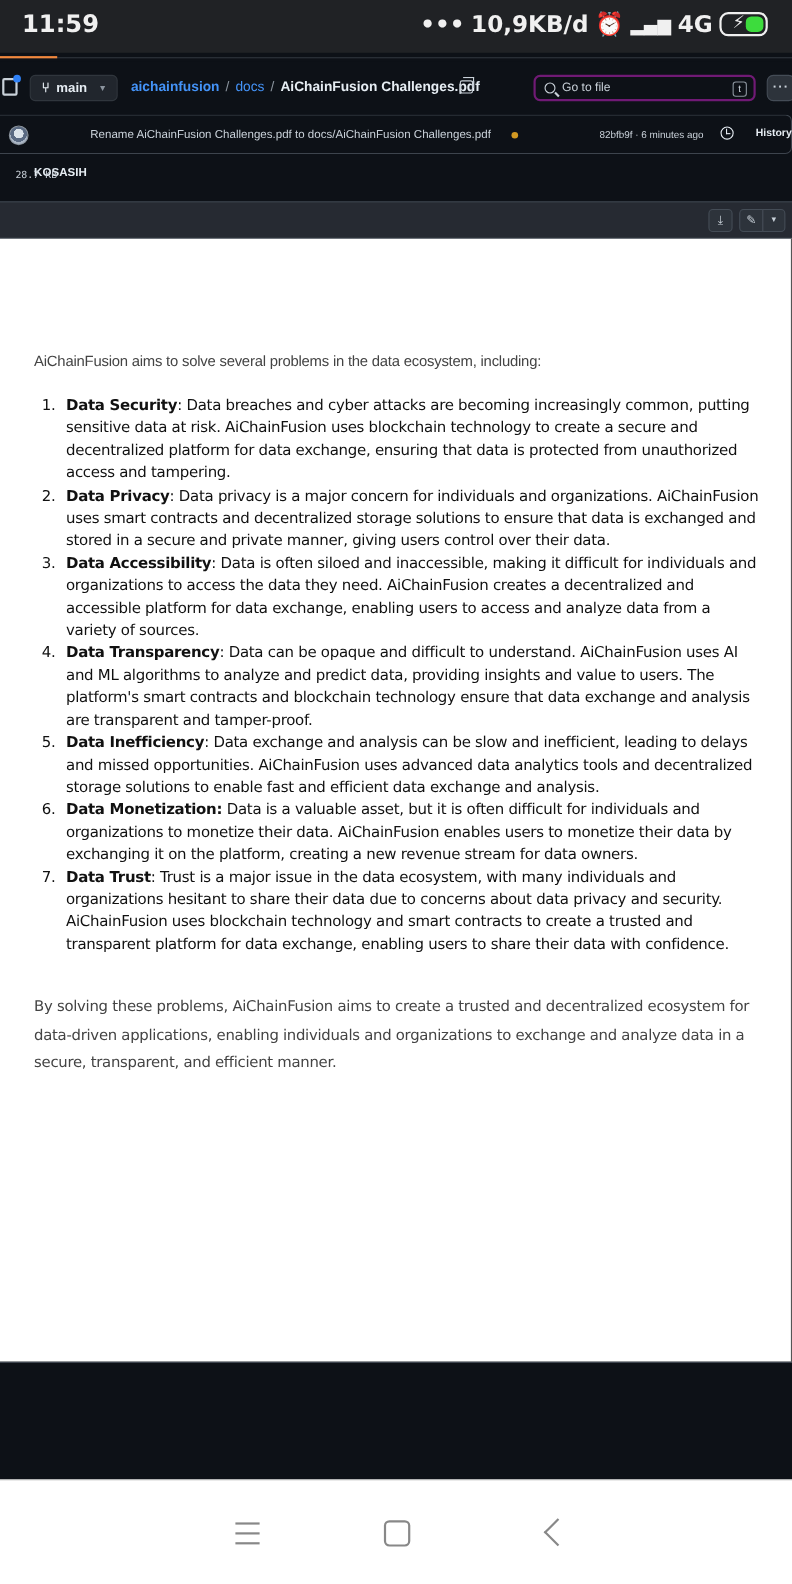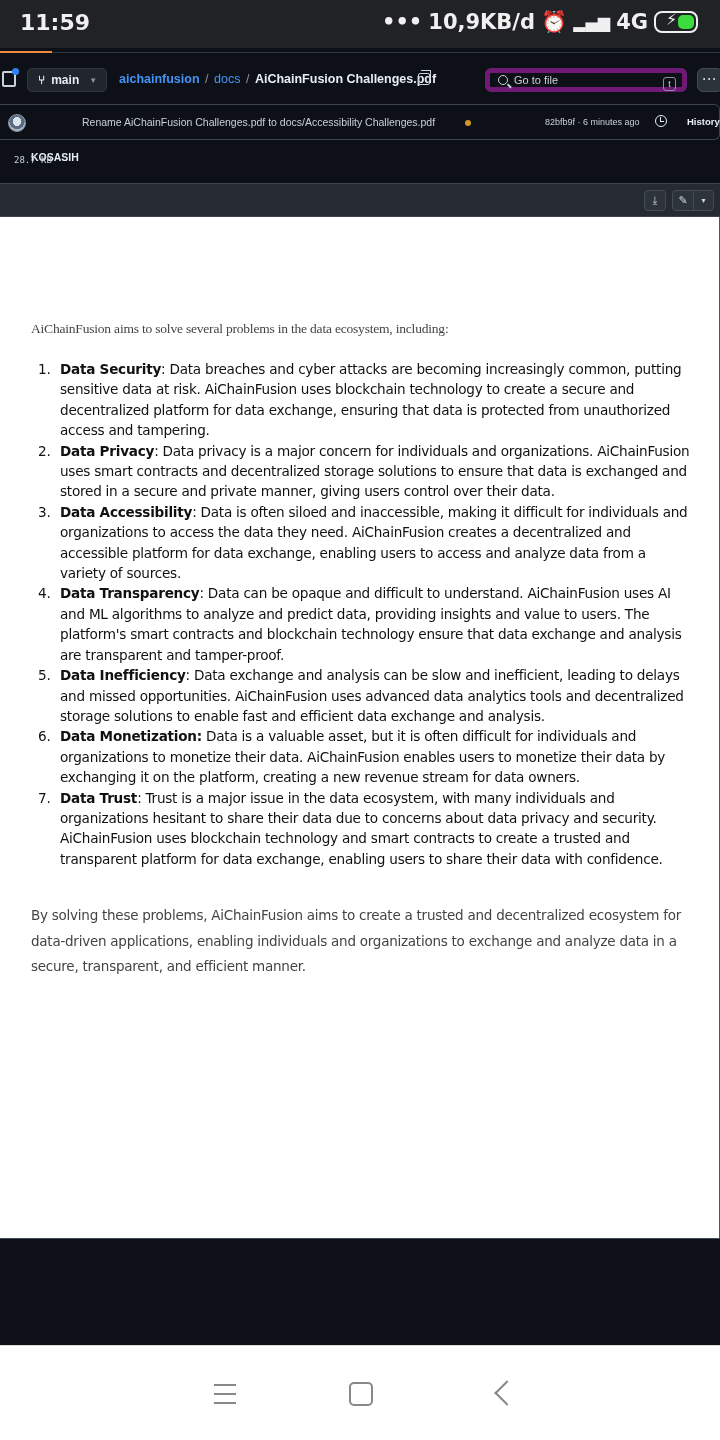--- a/index.html
+++ b/index.html
@@ -19,21 +19,21 @@
   .sidebar-toggle .dot { position: absolute; right: -5px; top: -5px; width: 7px; height: 7px; background: #2f81f7; border-radius: 50%; }
   .branch-btn { position: absolute; left: 27px; top: 12px; width: 80px; height: 24px; background: #21262d; border: 1px solid #30363d; border-radius: 5px; color: #e6edf3; font-size: 12px; display: flex; align-items: center; gap: 6px; padding-left: 10px; font-weight: bold; }
   .branch-btn .caret { font-size: 8px; color: #8b949e; margin-left: 4px; }
   .breadcrumb { position: absolute; left: 119px; top: 16px; font-size: 12.5px; color: #e6edf3; white-space: nowrap; }
   .breadcrumb .repo { color: #4493f8; font-weight: bold; }
   .breadcrumb .dir { color: #4493f8; }
   .breadcrumb .file { font-weight: bold; text-align: right; }
   .breadcrumb .sep { color: #8b949e; margin: 0 2px; }
   .copy-icon { position: absolute; left: 418px; top: 17px; width: 12px; height: 12px; border: 1.5px solid #c9d1d9; border-radius: 2px; }
   .copy-icon::after { content: ""; position: absolute; left: 2px; top: -4px; width: 9px; height: 9px; border-top: 1.5px solid #c9d1d9; border-right: 1.5px solid #c9d1d9; }
-  .goto { position: absolute; left: 485px; top: 12px; width: 202px; height: 24px; border: 5px solid #701a75; border-radius: 6px; background: #0d1117; color: #c9d1d9; font-size: 11px; display: flex; align-items: center; padding-left: 8px; gap: 6px; }
+  .goto { position: absolute; left: 485px; top: 12px; width: 202px; height: 24px; border: 2px solid #701a75; border-radius: 6px; background: #0d1117; color: #c9d1d9; font-size: 11px; display: flex; align-items: center; padding-left: 8px; gap: 6px; }
   .goto .mag { width: 10px; height: 10px; border: 1.5px solid #c9d1d9; border-radius: 50%; position: relative; }
   .goto .mag::after { content: ""; position: absolute; width: 5px; height: 1.5px; background: #c9d1d9; transform: rotate(45deg); right: -5px; bottom: -2px; }
   .goto .kbd { position: absolute; right: 6px; top: 4px; width: 13px; height: 14px; border: 1px solid #8b949e; border-radius: 3px; font-size: 9px; text-align: center; line-height: 12px; color: #c9d1d9; }
   .more-btn { position: absolute; left: 697px; top: 12px; width: 26px; height: 24px; background: #2d333b; border: 1px solid #444c56; border-radius: 6px; color: #c9d1d9; font-size: 12px; text-align: center; line-height: 20px; letter-spacing: 1px; font-weight: bold; }
 
   .commitbar { position: absolute; top: 104px; left: 0; width: 720px; height: 36px; background: #0d1117; border: 1px solid #3d444d; border-left: none; border-radius: 0 6px 6px 0; }
   .avatar { position: absolute; left: 8px; top: 9px; width: 18px; height: 18px; border-radius: 50%; background: radial-gradient(circle at 50% 40%, #dbe3ea 0 35%, #5a6a82 36% 60%, #aab6c5 61%); border: 1px solid #8b949e; }
   .author { position: absolute; left: 31px; top: 11px; font-size: 10.5px; font-weight: bold; color: #e6edf3; margin-top: 35px; }
   .commit-msg { position: absolute; left: 82px; top: 11px; font-size: 10.5px; color: #c9d1d9; white-space: nowrap; }
   .status-dot { position: absolute; left: 465px; top: 15px; width: 6px; height: 6px; border-radius: 50%; background: #d29922; }
@@ -45,21 +45,21 @@
   .filesize { position: absolute; top: 155px; left: 0; font-family: "DejaVu Sans Mono", monospace; font-size: 9px; color: #c9d1d9; padding-left: 14px; }
 
   .viewer-header { position: absolute; top: 183px; left: 0; width: 720px; height: 34px; background: #262a32; border-top: 1px solid #3d444d; border-bottom: 1px solid #3d444d; }
   .vbtn { position: absolute; top: 6px; height: 21px; background: #2d333b; border: 1px solid #444c56; border-radius: 4px; color: #c9d1d9; font-size: 11px; display: flex; align-items: center; justify-content: center; }
   .dl-btn { left: 644px; width: 22px; }
   .edit-btn { left: 672px; width: 22px; border-radius: 4px 0 0 4px; }
   .edit-caret { left: 693px; width: 21px; border-radius: 0 4px 4px 0; font-size: 7px; }
 
   .doc { position: absolute; top: 217px; left: 0; width: 720px; height: 1021px; background: #ffffff; border-right: 1px solid #555; }
   .doc h1 { position: absolute; left: 31px; top: 38px; font-family: "DejaVu Sans", sans-serif; font-size: 37px; font-weight: bold; color: #000; letter-spacing: -0.5px; }
-  .doc .intro { position: absolute; left: 31px; top: 104px; font-family: Liberation Serif, serif; font-size: 13.5px; color: #444; letter-spacing: -0.2px; }
+  .doc .intro { position: absolute; left: 31px; top: 104px; font-family: Liberation Sans, sans-serif; font-size: 13.5px; color: #444; letter-spacing: -0.2px; }
   .doc ol { position: absolute; left: 31px; top: 142px; width: 660px; list-style: none; font-family: "DejaVu Sans", sans-serif; font-size: 13.6px; line-height: 20.4px; color: #111; letter-spacing: -0.25px; }
   .doc ol li { position: relative; padding-left: 29px; }
   .doc ol li .num { position: absolute; left: 7px; top: 0; }
   .doc ol li b { font-weight: bold; }
   .doc .outro { position: absolute; left: 31px; top: 686px; width: 660px; font-family: "DejaVu Sans", sans-serif; font-size: 13.5px; line-height: 25.5px; color: #444; letter-spacing: -0.25px; }
 
   .bottom-dark { position: absolute; top: 1238px; left: 0; width: 720px; height: 107px; background: #0d1117; border-top: 1px solid #444c56; }
   .navbar { position: absolute; top: 1345px; left: 0; width: 720px; height: 95px; background: #ffffff; border-top: 1px solid #ddd; }
   .nav-menu { position: absolute; left: 214px; top: 38px; width: 22px; height: 20px; display: flex; flex-direction: column; justify-content: space-between; }
   .nav-menu span { display: block; height: 2px; background: #888; }
@@ -108,21 +108,21 @@
     <span class="mag"></span>
     <span>Go to file</span>
     <span class="kbd">t</span>
   </div>
   <div class="more-btn">···</div>
 </div>
 
 <div class="commitbar">
   <div class="avatar"></div>
   <span class="author">KOSASIH</span>
-  <span class="commit-msg">Rename AiChainFusion Challenges.pdf to docs/Accessibility Challenges.pdf</span>
+  <span class="commit-msg">Rename AiChainFusion Challenges.pdf to docs/AiChainFusion Challenges.pdf</span>
   <span class="status-dot"></span>
   <span class="commit-meta">82bfb9f · 6 minutes ago</span>
   <div class="history">
     <span class="clock"></span>
     <span>History</span>
   </div>
 </div>
 
 <div class="filesize">28.7 KB</div>
 

